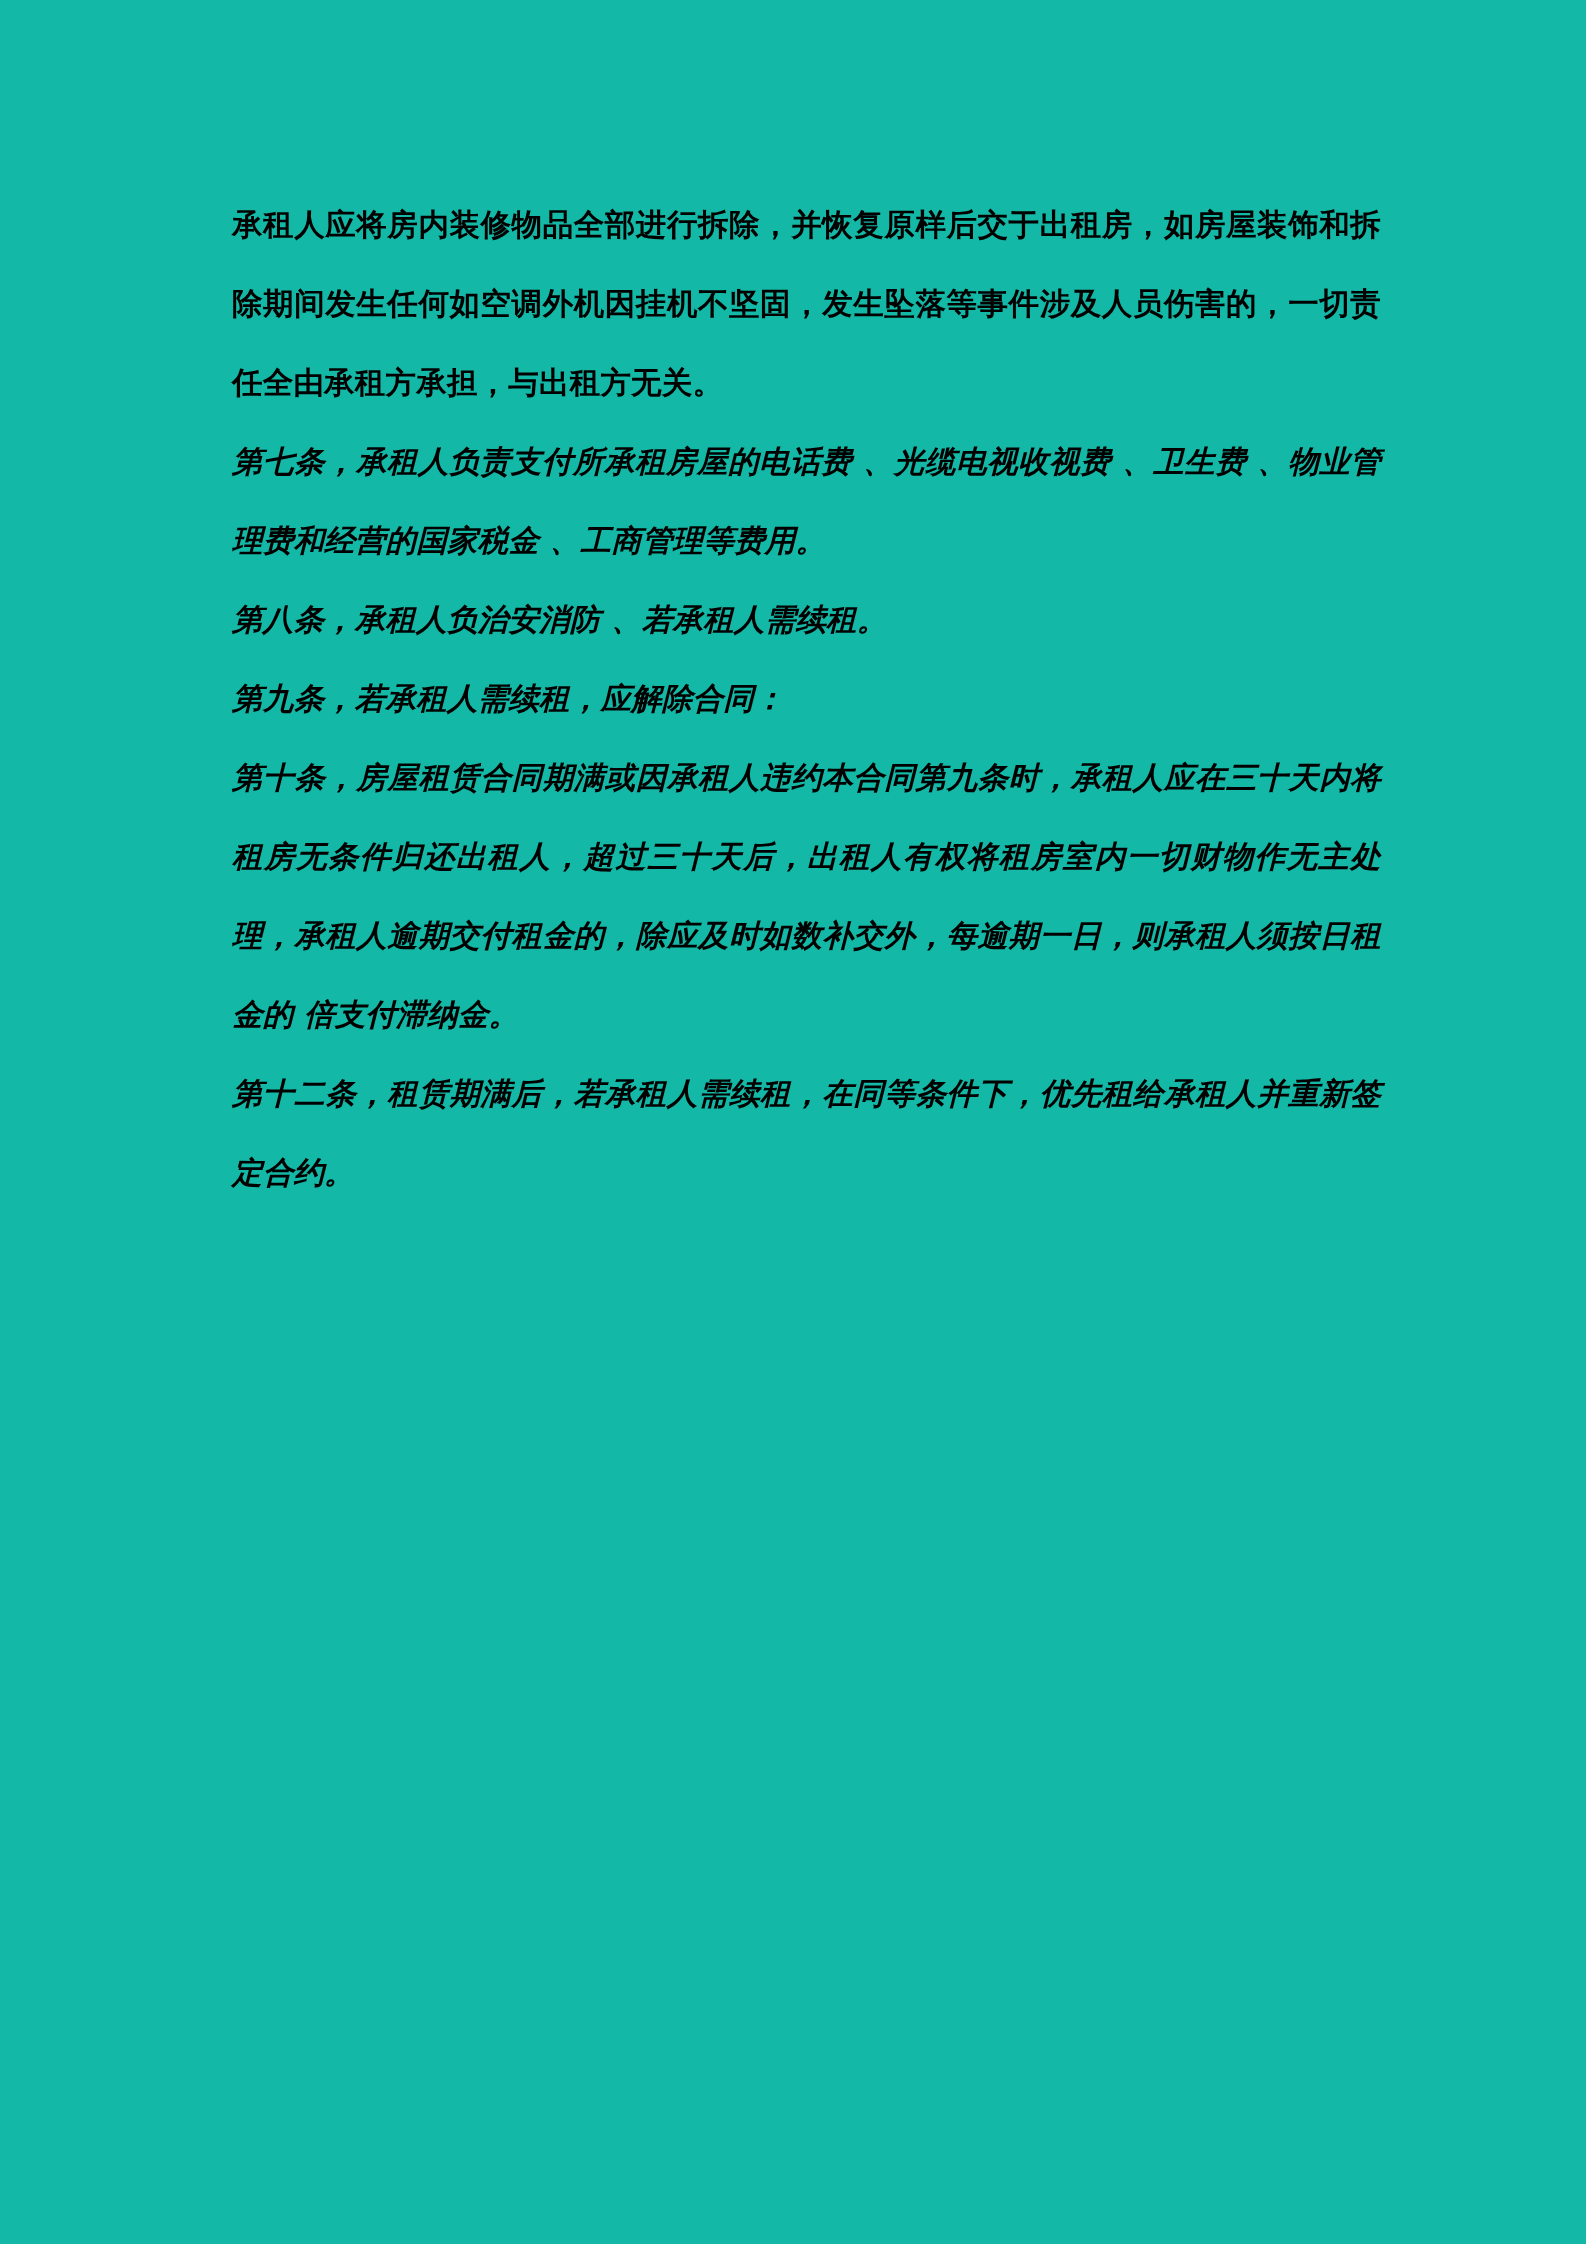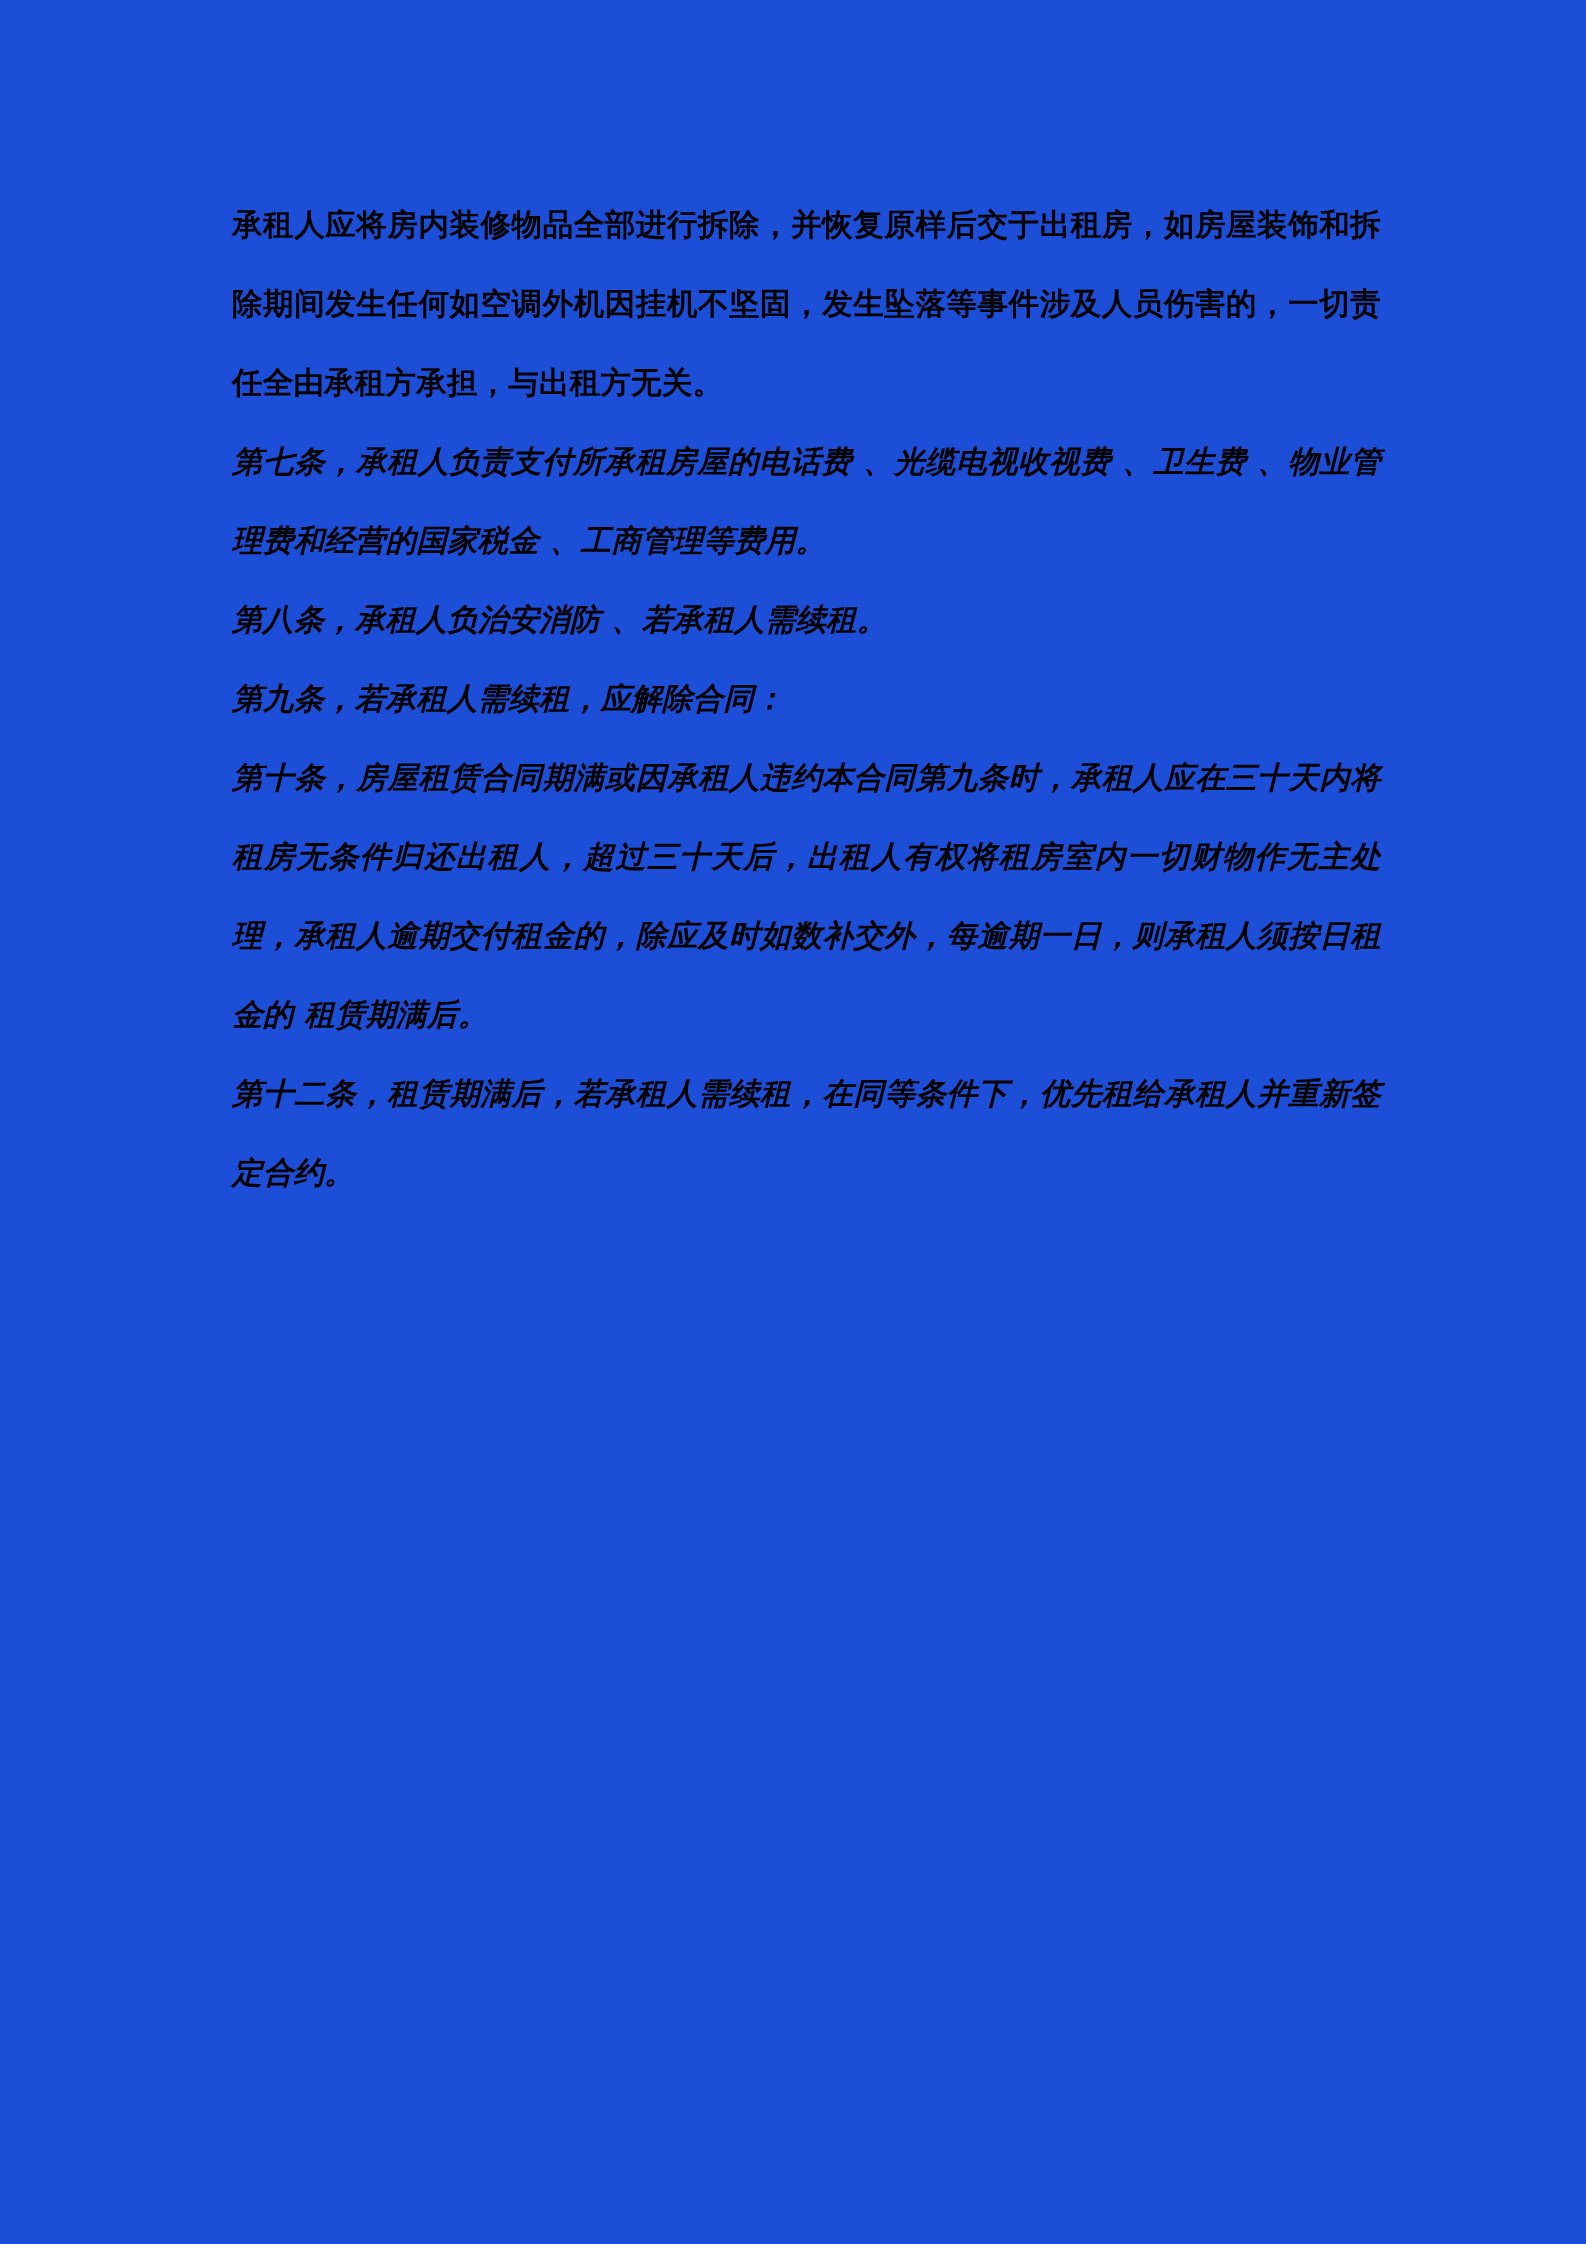--- a/index.html
+++ b/index.html
@@ -10,21 +10,21 @@
   body {
     width: 1586px;
     height: 2244px;
     font-family: "DejaVu Sans", "Liberation Sans", sans-serif;
     color: #000000;
   }
   .page {
     position: relative;
     width: 1586px;
     height: 2244px;
-    background: #1d4ed8;
+    background: #14b8a6;
     box-sizing: border-box;
     padding: 185px 205px 0 232px;
   }
   .doc-body {
     display: block;
   }
   .para {
     font-size: 30.5px;
     line-height: 79px;
     letter-spacing: 0.2px;
@@ -44,16 +44,16 @@
 </style>
 </head>
 <body>
 
 <div class="page">
   <div class="doc-body">
     <p class="para">承租人应将房内装修物品全部进行拆除，并恢复原样后交于出租房，如房屋装饰和拆除期间发生任何如空调外机因挂机不坚固，发生坠落等事件涉及人员伤害的，一切责任全由承租方承担，与出租方无关。</p>
     <p class="para">第七条，承租人负责支付所承租房屋的电话费 、光缆电视收视费 、卫生费 、物业管理费和经营的国家税金 、工商管理等费用。</p>
     <p class="para">第八条，承租人负治安消防 、若承租人需续租。</p>
     <p class="para">第九条，若承租人需续租，应解除合同：</p>
-    <p class="para">第十条，房屋租赁合同期满或因承租人违约本合同第九条时，承租人应在三十天内将租房无条件归还出租人，超过三十天后，出租人有权将租房室内一切财物作无主处理，承租人逾期交付租金的，除应及时如数补交外，每逾期一日，则承租人须按日租金的 租赁期满后。</p>
+    <p class="para">第十条，房屋租赁合同期满或因承租人违约本合同第九条时，承租人应在三十天内将租房无条件归还出租人，超过三十天后，出租人有权将租房室内一切财物作无主处理，承租人逾期交付租金的，除应及时如数补交外，每逾期一日，则承租人须按日租金的 倍支付滞纳金。</p>
     <p class="para">第十二条，租赁期满后，若承租人需续租，在同等条件下，优先租给承租人并重新签定合约。</p>
   </div>
 </div>
 
 </body></html>

